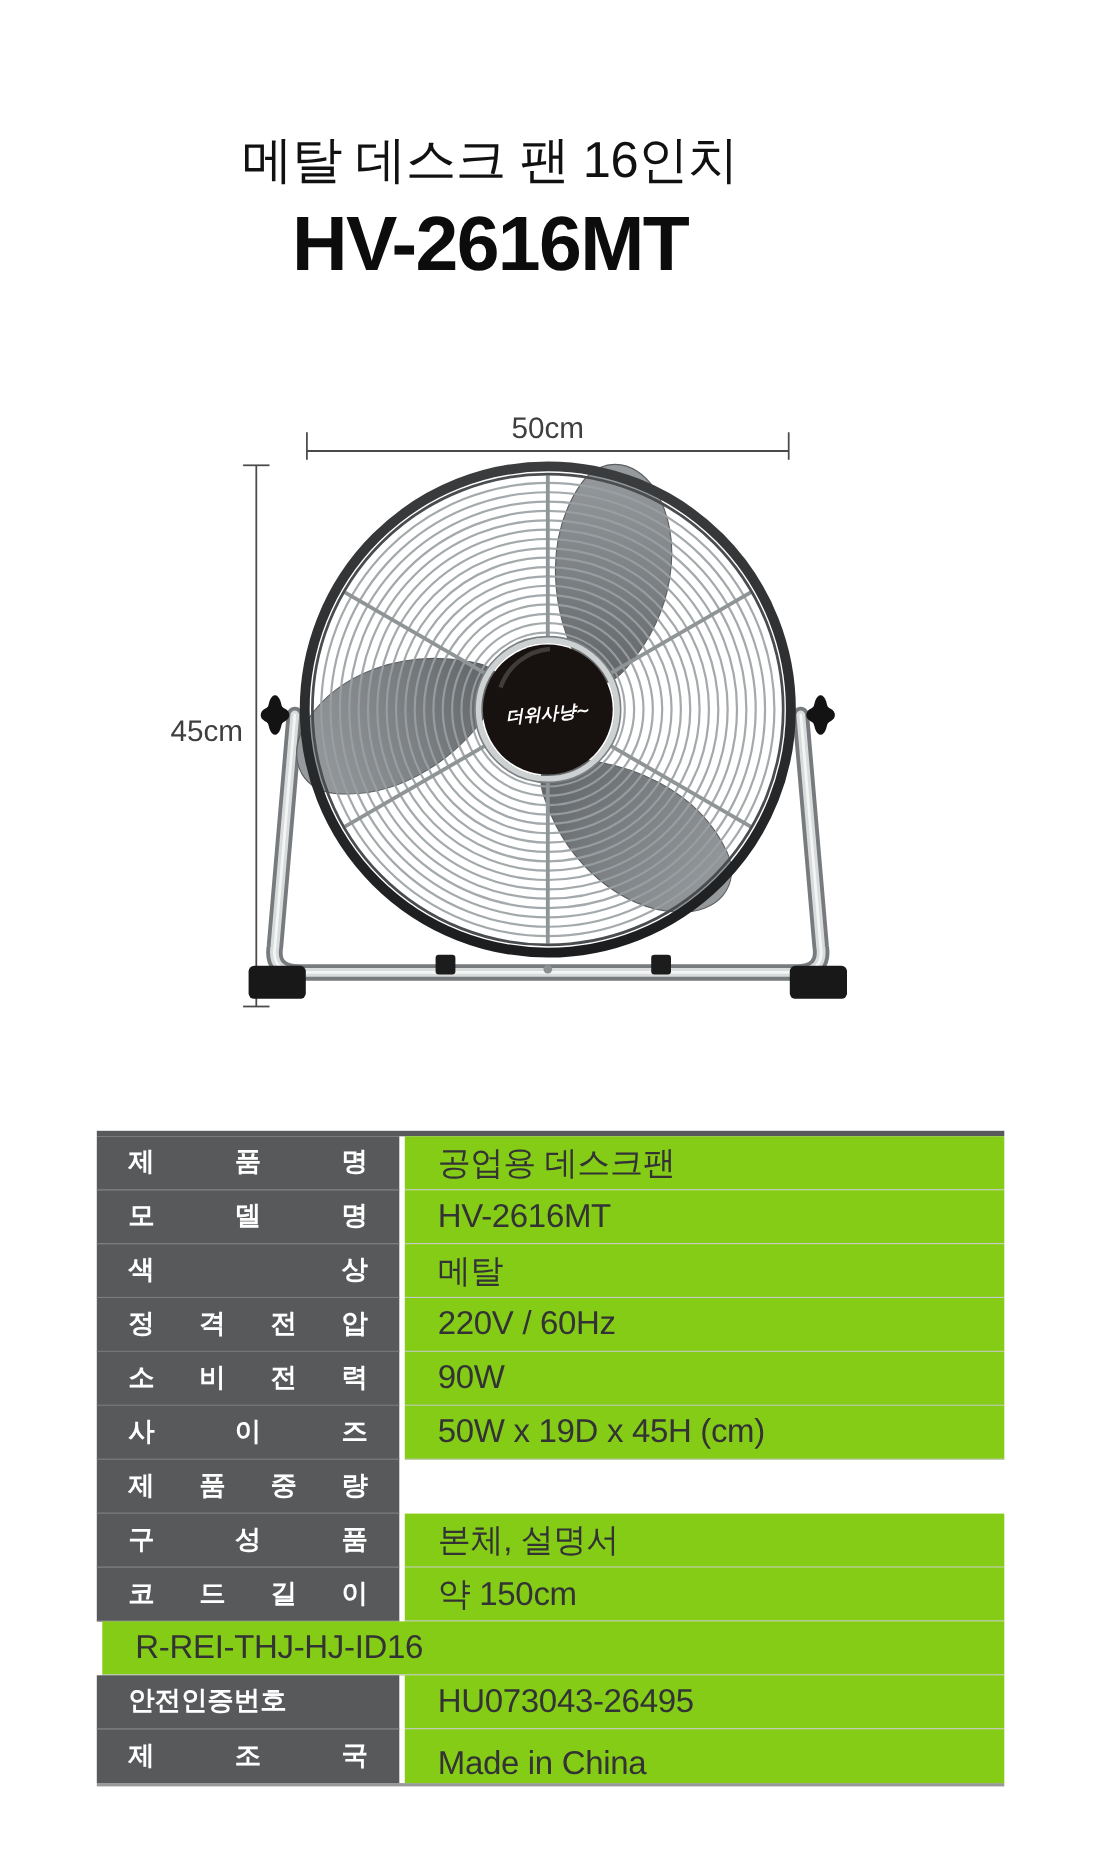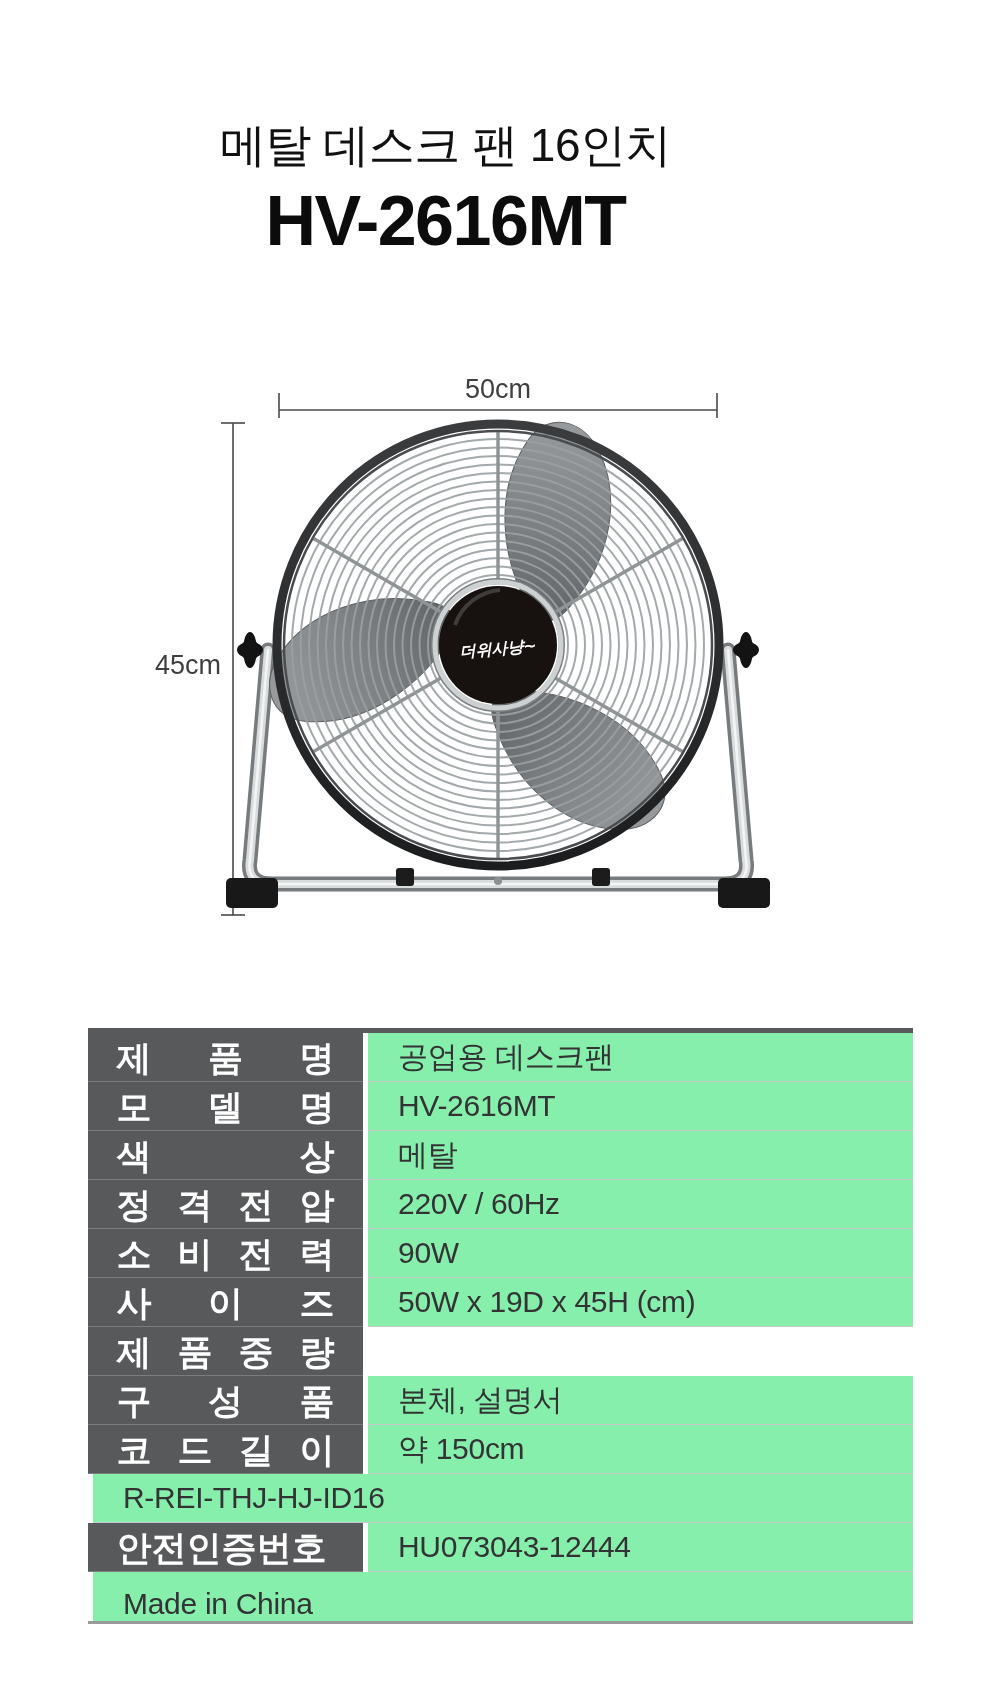--- a/index.html
+++ b/index.html
@@ -32,25 +32,25 @@
   }
   .spec-row{display:flex;height:49px;}
   .spec-label-cell{
     width:275px;background:var(--label-bg);
     display:flex;align-items:center;justify-content:center;
     border-bottom:1px solid #7b7c7e;
   }
   .spec-row:last-child .spec-label-cell{border-bottom:none;}
   .spec-label{
     display:block;width:218px;
-    color:var(--label-text);font-size:35px;font-weight:700;line-height:1;
+    color:var(--label-text);font-size:24px;font-weight:700;line-height:1;
     text-align:justify;text-align-last:justify;
   }
   .spec-value-cell{
-    flex:1;margin-left:5px;background:#86efac;
+    flex:1;margin-left:5px;background:#84cc16;
     display:flex;align-items:center;padding-left:30px;
     border-bottom:1px solid #c8c9cb;
   }
   .spec-row:last-child .spec-value-cell{border-bottom:none;align-items:flex-end;}
   .spec-value{font-size:30px;color:var(--value-text);letter-spacing:-0.3px;}
 </style>
 </head>
 <body>
 
 <div class="header">
@@ -244,22 +244,25 @@
     <div class="spec-value-cell">
       <span class="spec-value">R-REI-THJ-HJ-ID16</span>
     </div>
   </div>
 
   <div class="spec-row">
     <div class="spec-label-cell">
       <span class="spec-label">안전인증번호</span>
     </div>
     <div class="spec-value-cell">
-      <span class="spec-value">HU073043-12444</span>
-    </div>
-  </div>
-
-  <div class="spec-row">
+      <span class="spec-value">HU073043-26495</span>
+    </div>
+  </div>
+
+  <div class="spec-row">
+    <div class="spec-label-cell">
+      <span class="spec-label">제 조 국</span>
+    </div>
     <div class="spec-value-cell">
       <span class="spec-value">Made in China</span>
     </div>
   </div>
 </div>
 
 </body></html>

